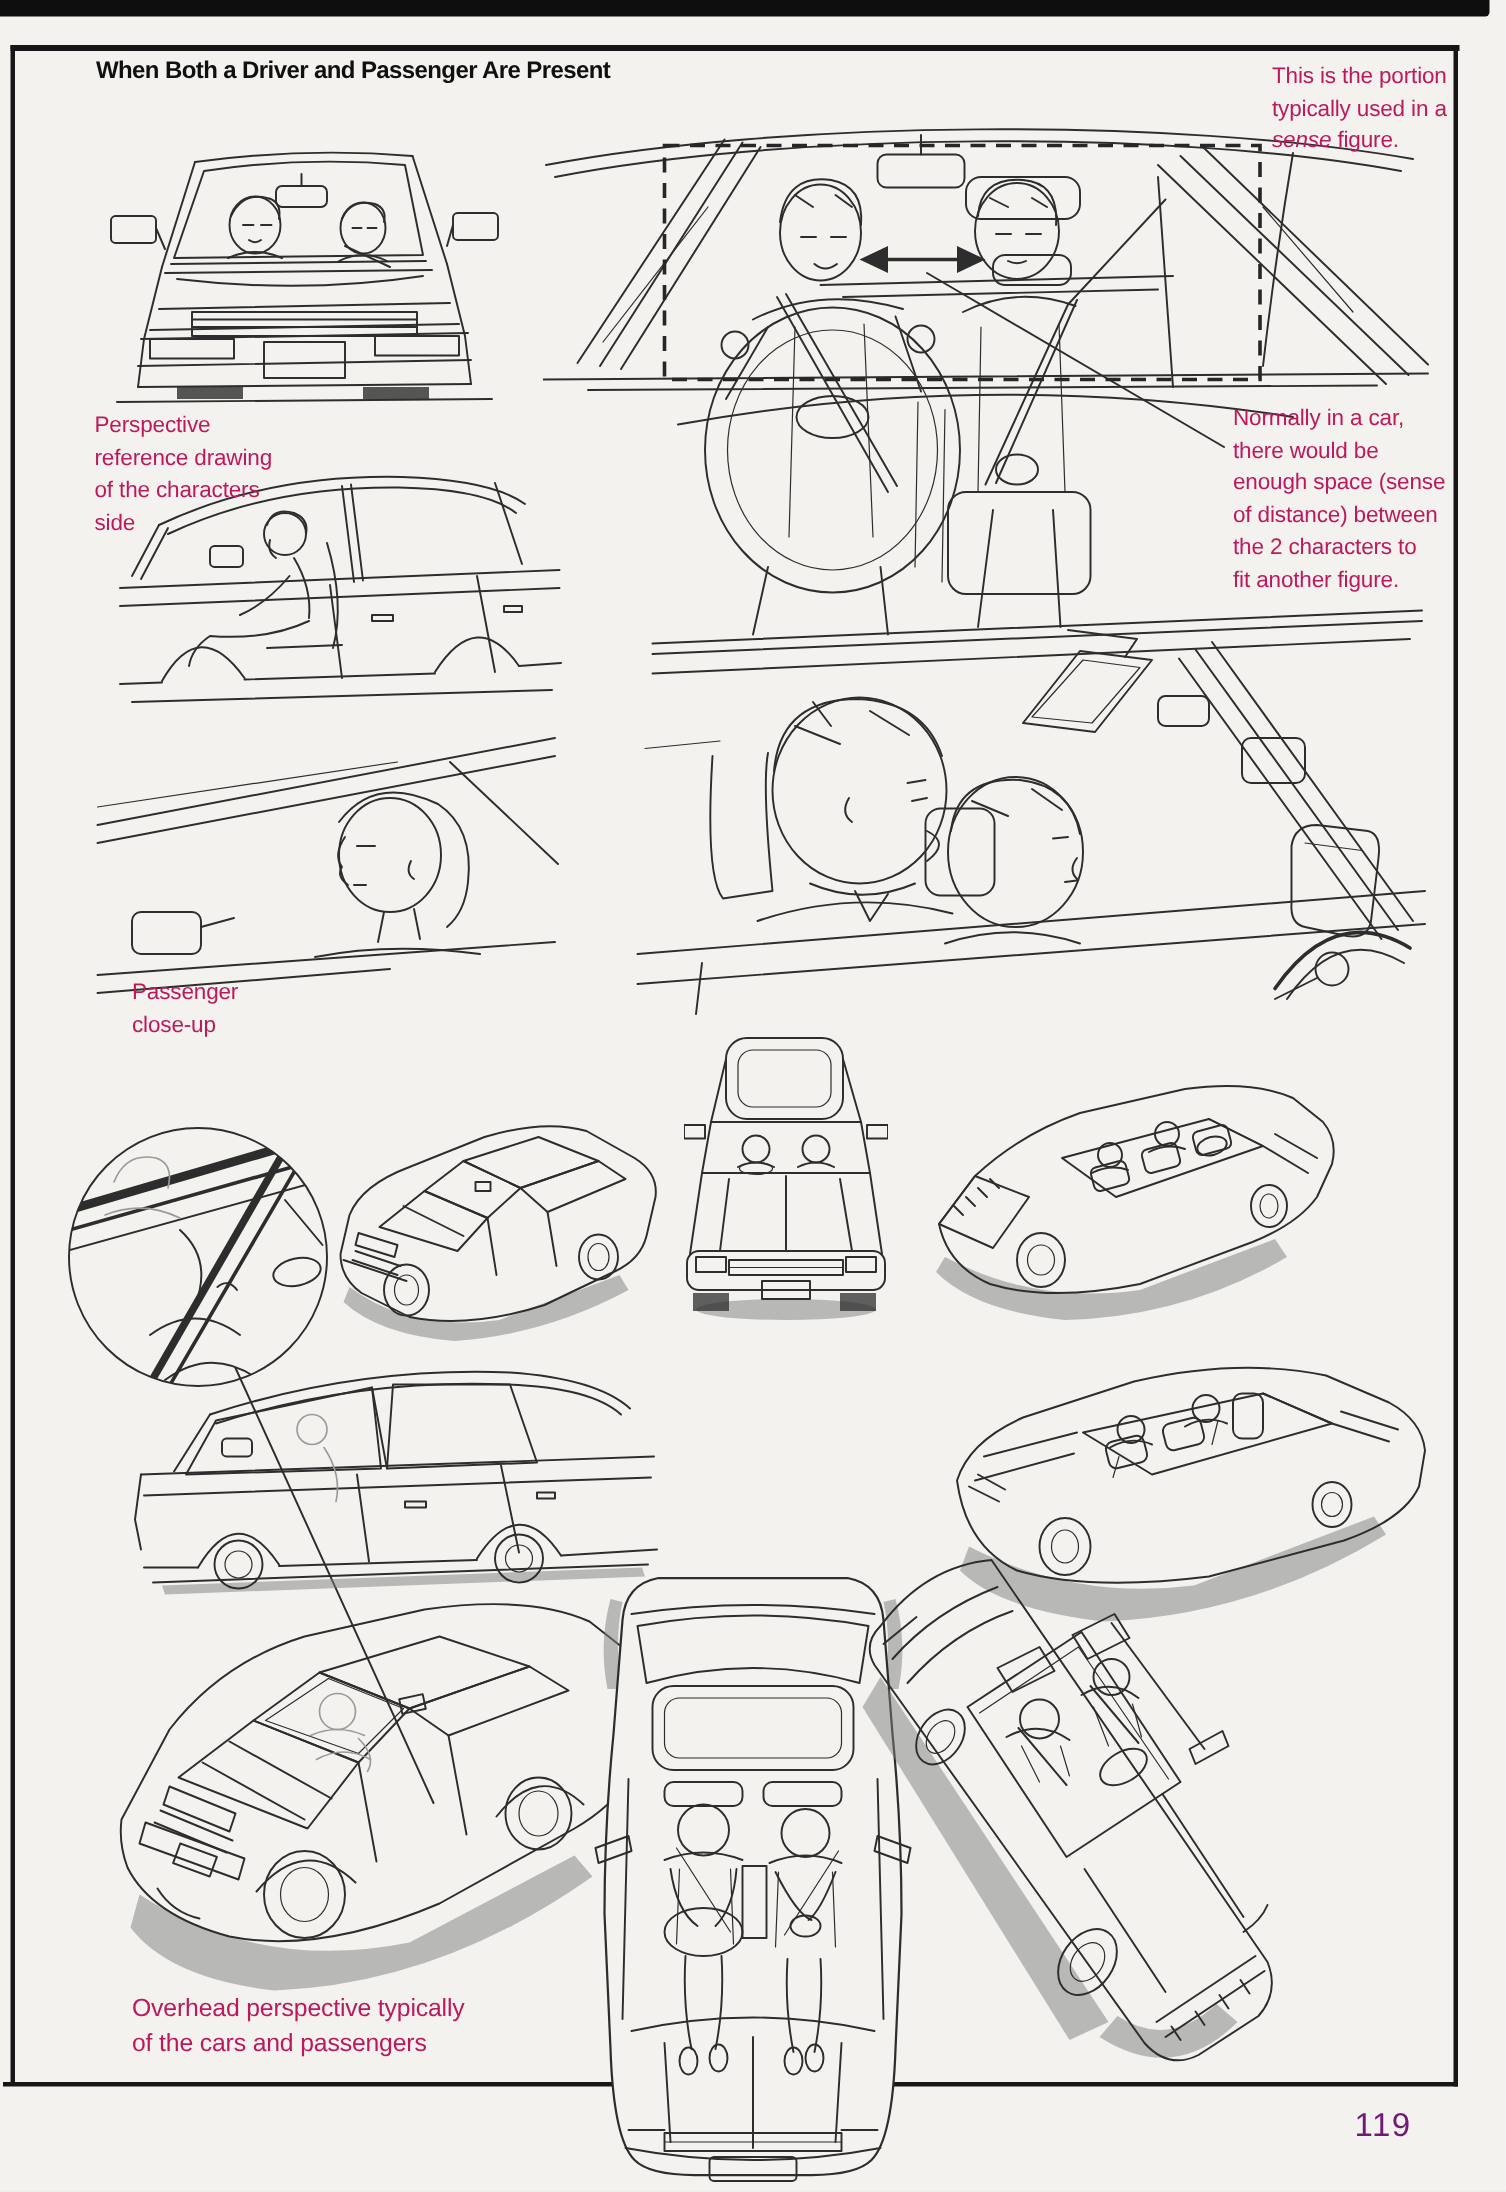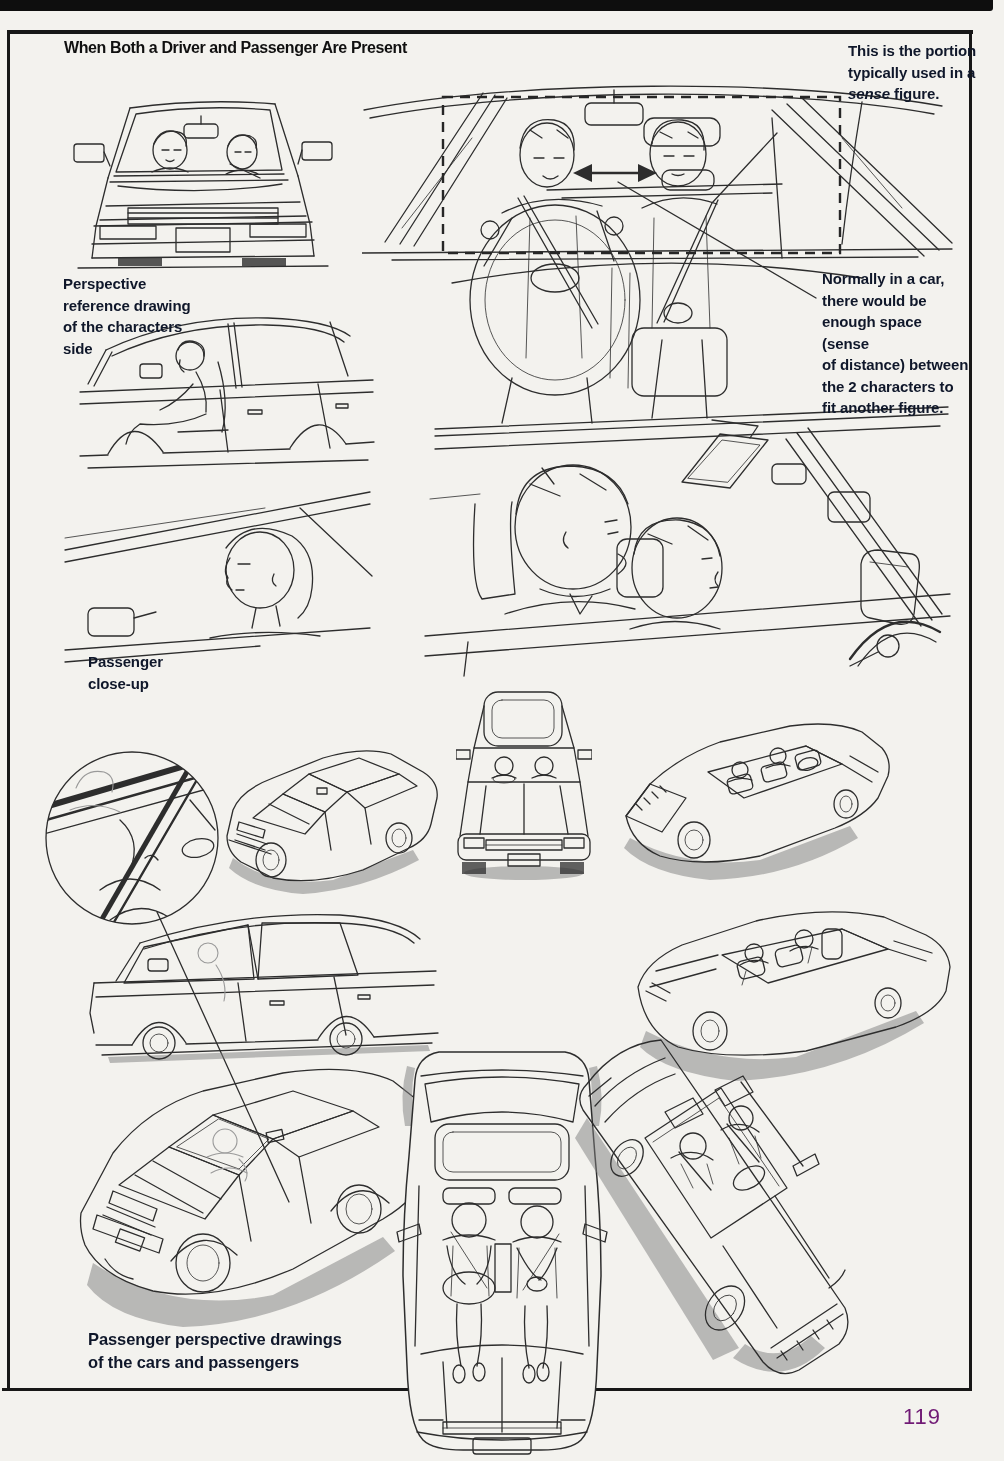--- a/index.html
+++ b/index.html
@@ -5,21 +5,21 @@
   html,body{margin:0;padding:0;}
   body{width:1004px;height:1461px;background:#e8e6e2;font-family:"Liberation Sans",sans-serif;}
   .page{position:relative;width:1004px;height:1461px;background:#f3f2ee;overflow:hidden;}
   .topbar{position:absolute;left:0;top:0;width:993px;height:11px;background:#0e0e0e;border-radius:0 0 3px 0;}
   .frame{position:absolute;background:#171717;}
   .f-top{left:7px;top:30px;width:966px;height:4px;}
   .f-left{left:7px;top:30px;width:3px;height:1358px;}
   .f-right{left:969px;top:30px;width:3px;height:1361px;}
   .f-bottom{left:2px;top:1388px;width:970px;height:3px;}
   .title{position:absolute;left:64px;top:39px;font-size:16px;font-weight:bold;letter-spacing:-0.4px;color:#101010;margin:0;white-space:nowrap;}
-  .note{position:absolute;color:#0f172a;font-size:15px;line-height:21.5px;letter-spacing:-0.1px;font-weight:bold;}
+  .note{position:absolute;color:#be185d;font-size:15px;line-height:21.5px;letter-spacing:-0.1px;}
   .note .it{font-style:italic;}
   .n-manga{left:848px;top:40px;width:130px;}
   .n-persp{left:63px;top:273px;width:160px;}
   .n-space{left:822px;top:268px;width:150px;}
   .n-close{left:88px;top:651px;width:140px;}
   .n-over{left:88px;top:1328px;width:300px;font-size:16.5px;line-height:23px;}
   .pageno{position:absolute;left:903px;top:1404px;font-size:22px;color:#701a75;letter-spacing:1px;}
   .fig{position:absolute;}
   svg .ln{fill:none;stroke:#2d2d2d;stroke-width:1.3;stroke-linecap:round;stroke-linejoin:round;}
   svg .ln2{fill:none;stroke:#2d2d2d;stroke-width:2.4;stroke-linecap:round;stroke-linejoin:round;}
@@ -502,19 +502,19 @@
     <div>the 2 characters to</div>
     <div>fit another figure.</div>
   </div>
 
   <div class="note n-close">
     <div>Passenger</div>
     <div>close-up</div>
   </div>
 
   <div class="note n-over">
-    <div>Passenger perspective drawings</div>
+    <div>Overhead perspective typically</div>
     <div>of the cars and passengers</div>
   </div>
 
   <div class="pageno">119</div>
 
 </div>
 
 </body></html>

